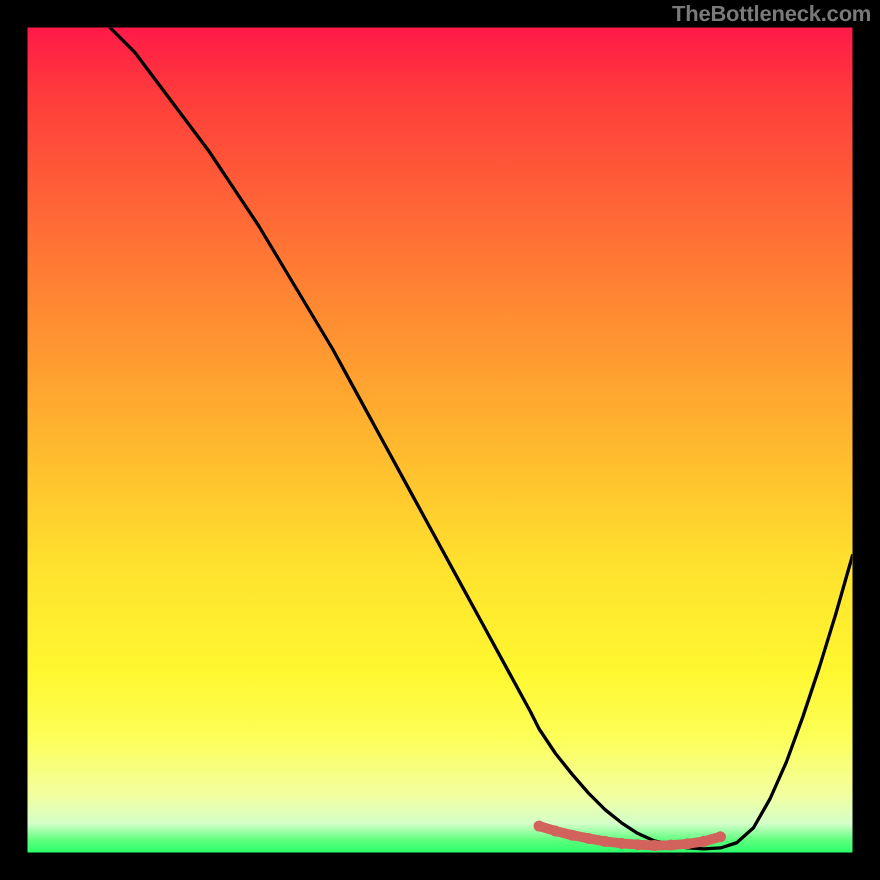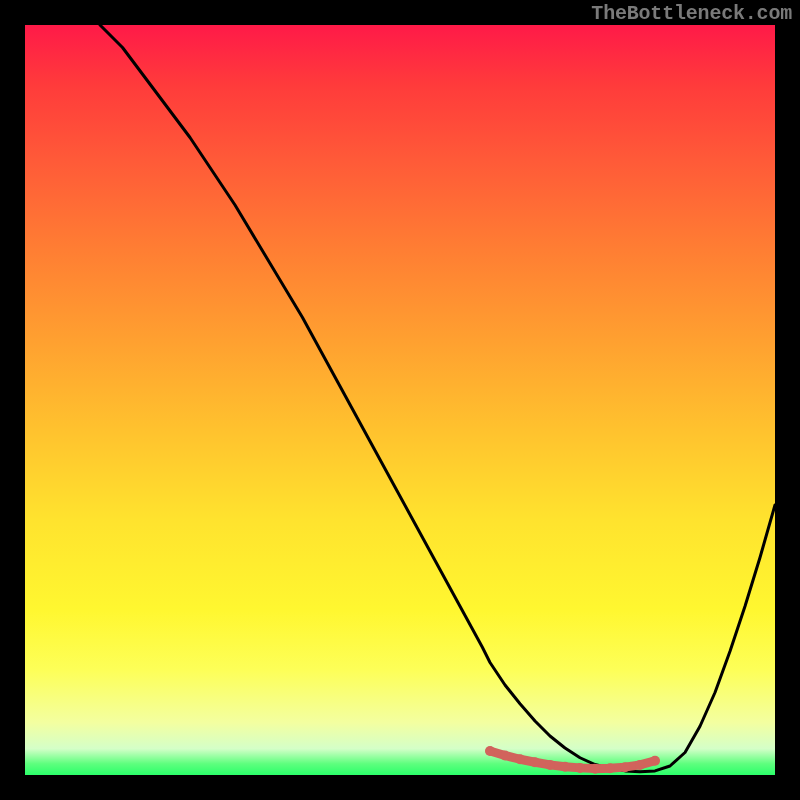--- a/index.html
+++ b/index.html
@@ -42,21 +42,21 @@
     position: absolute;
     left: 0;
     top: 0;
     width: 100%;
     height: 100%;
   }
   .watermark {
     position: absolute;
     top: 2px;
     right: 8px;
-    font-family: Liberation Mono, monospace;
+    font-family: Liberation Sans, sans-serif;
     font-size: 20px;
     font-weight: 600;
     color: #7a7a7a;
     letter-spacing: -0.2px;
   }
 </style>
 </head>
 <body>
 
 <div class="watermark">TheBottleneck.com</div>

